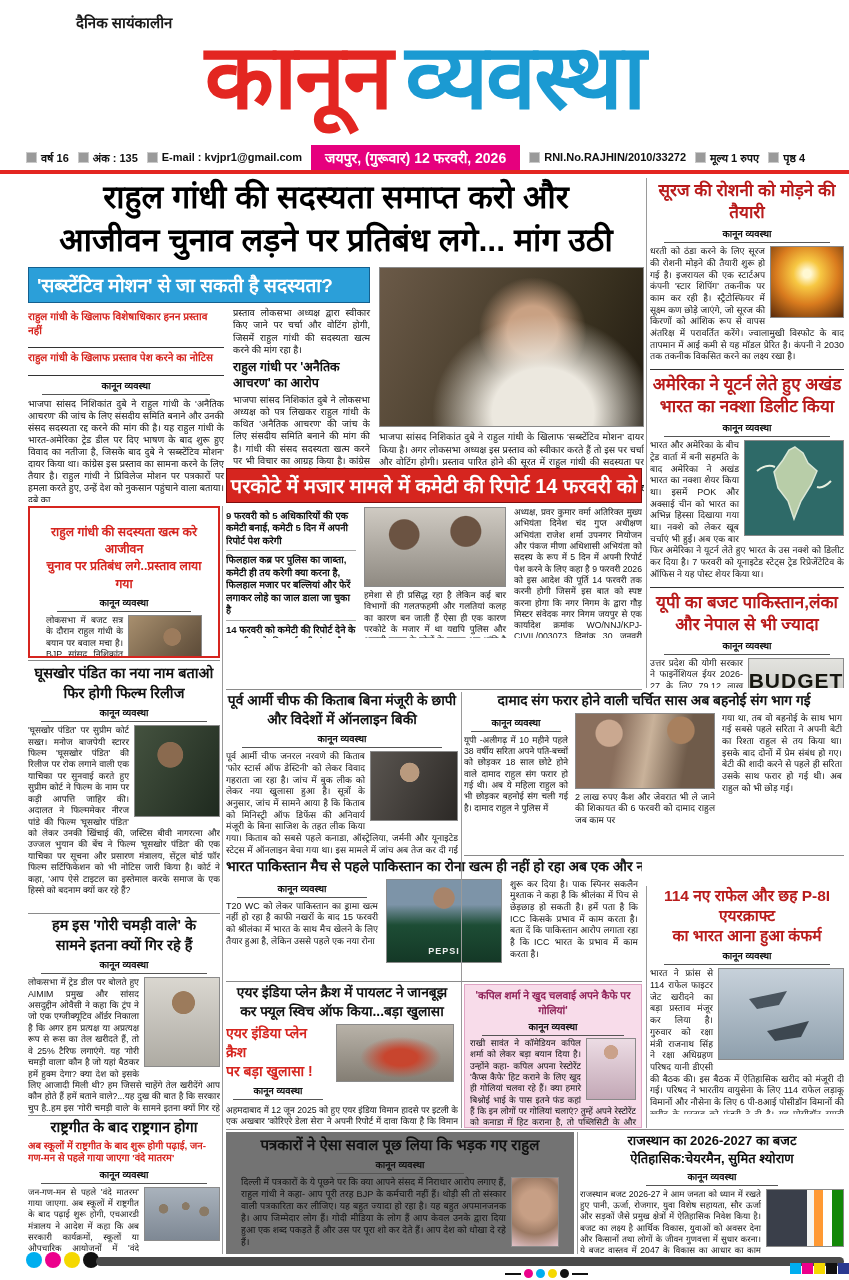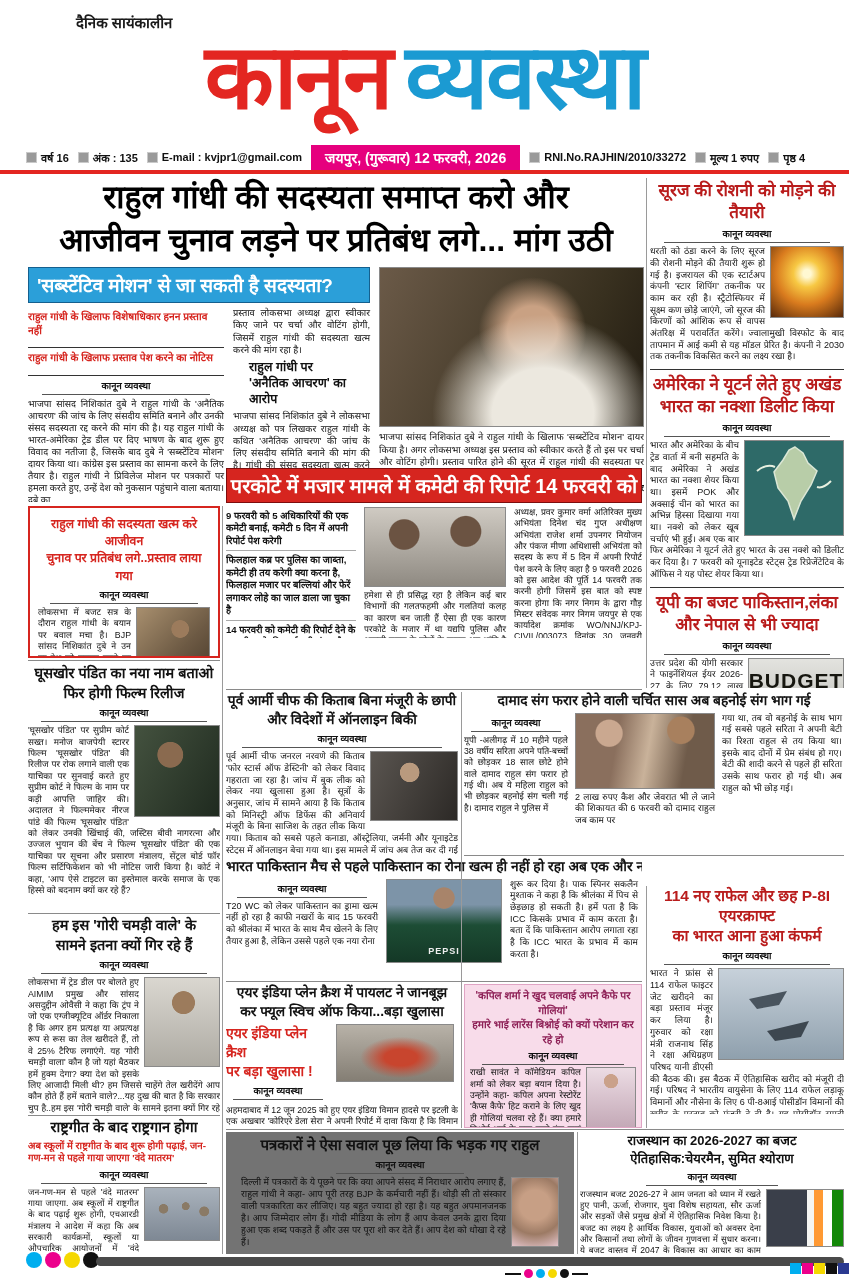--- a/index.html
+++ b/index.html
@@ -25,37 +25,37 @@
   .fl{float:right;margin:0 0 3px 5px;}
   .cont{font-weight:700;text-align:right;font-size:9.3px;}
   .hline{position:absolute;height:1px;background:#8a8a8a;}
   .vline{position:absolute;width:1px;background:#9a9a9a;}
   
   .lead-h{font-size:32px;font-weight:800;text-align:center;line-height:1.35;white-space:nowrap;color:#000;}
   .bluebox{background:#2b9fd9;border:1px solid #14608f;color:#fff;font-size:19px;font-weight:800;
            padding:4px 8px;white-space:nowrap;overflow:hidden;}
   .lead-row{display:flex;gap:9px;margin-top:5px;}
   .kicker{color:#d6251f;font-weight:700;font-size:10.3px;border-bottom:1px solid #333;padding:3px 0 10px;line-height:1.3;}
-  .subhead{font-weight:800;font-size:12.5px;margin:3px 16px;line-height:1.3;}
+  .subhead{font-weight:800;font-size:12.5px;margin:3px 0;line-height:1.3;}
   .caption{font-size:9.4px;line-height:1.32;text-align:justify;margin-top:4px;}
   
   .rail-h{font-size:17px;font-weight:800;text-align:center;line-height:1.3;color:#b91c1c;}
   .rail-hr{border-top:1.5px solid #333;margin:6px 0 4px;}
   .rail .body{font-size:9px;}
   
   .redbanner{background:#d6251f;border:1px solid #7e0d0d;color:#fff;font-size:20px;font-weight:800;
              text-align:center;padding:3px 2px;white-space:nowrap;overflow:hidden;}
   .pk-cols{display:flex;gap:8px;margin-top:4px;}
   .pk-point{font-weight:700;font-size:9.6px;line-height:1.3;border-bottom:1px solid #aaa;padding:3px 0;text-align:left;}
   .smallbody{font-size:8.7px;line-height:1.3;text-align:justify;}
   .h15{font-size:14.5px;font-weight:800;text-align:center;line-height:1.35;}
   .h14{font-size:13.8px;font-weight:800;text-align:center;line-height:1.35;}
   .redh{color:#d6251f;font-weight:800;font-size:14px;line-height:1.35;}
   .subred{color:#d6251f;font-weight:700;font-size:9.8px;line-height:1.3;text-align:left;margin-top:2px;}
-  .membox{border:2.5px solid #d6251f;padding:8px;box-sizing:border-box;}
+  .membox{border:2.5px solid #d6251f;padding:16px;box-sizing:border-box;}
   .memh{color:#d6251f;font-weight:800;font-size:12.3px;text-align:center;line-height:1.4;}
   .kapilbox{background:#f8dcea;border:1px solid #e0a4c4;padding:4px 5px;box-sizing:border-box;}
   .kapilh{color:#8e2157;font-weight:800;font-size:10.4px;text-align:center;line-height:1.4;}
   .greenbox{background:#737373;padding:3px 15px;box-sizing:border-box;}
   .nowrap{white-space:nowrap;overflow:hidden;}
   
   .ph-rahul-lead{background:
      radial-gradient(ellipse at 62% 92%, #ece8df 22%, rgba(0,0,0,0) 48%),
      radial-gradient(circle at 58% 40%, #c9a183 14%, rgba(0,0,0,0) 30%),
      linear-gradient(115deg,#6b5a48,#38301f 70%,#201a10);}
@@ -328,21 +328,20 @@
         <div class="redh">पर बड़ा खुलासा !</div>
         <div class="byline">कानून व्यवस्था</div>
       </div>
       <div class="photo ph-crash" style="width:118px;height:58px;"></div>
     </div>
     <div class="smallbody" style="margin-top:2px;">अहमदाबाद में 12 जून 2025 को हुए एयर इंडिया विमान हादसे पर इटली के एक अखबार 'कोरिएरे डेला सेरा' ने अपनी रिपोर्ट में दावा किया है कि विमान के पायलट ने जानबूझकर फ्यूल स्विच बंद किए, जिससे विमान क्रैश हुआ। विमान के कॉकपिट में वॉइस रिकॉर्डिंग के आधार पर यह माना जा रहा है कि पायलट ने ही फ्यूल स्विच बंद किए। हालांकि, भारतीय जांच एजेंसियों ने इन दावों की पुष्टि नहीं की है।</div>
   </div>
 
   <div class="story kapilbox" style="left:464px;top:984px;width:178px;height:144px;">
     <div class="kapilh">'कपिल शर्मा ने खुद चलवाई अपने कैफे पर गोलियां'</div>
-    <div class="kapilh">हमारे भाई लारेंस बिश्नोई को क्यों परेशान कर रहे हो</div>
     <div class="byline" style="margin:2px auto;">कानून व्यवस्था</div>
     <div class="smallbody">
       <span class="photo ph-rakhi fl" style="width:50px;height:62px;display:block;"></span>
       <span>राखी सावंत ने कॉमेडियन कपिल शर्मा को लेकर बड़ा बयान दिया है। उन्होंने कहा- कपिल अपना रेस्टोरेंट 'कैप्स कैफे' हिट कराने के लिए खुद ही गोलियां चलवा रहे हैं। क्या हमारे बिश्नोई भाई के पास इतने फंड कहां हैं कि इन लोगों पर गोलियां चलाएं? तुम्हें अपने रेस्टोरेंट को कनाडा में हिट कराना है, तो पब्लिसिटी के और तरीके ढूंढो। हमारे भाई (लॉरेंस बिश्नोई) को क्यों बदनाम कर रहे हो? उनका नाम क्यों घसीट रहे हो?</span>
     </div>
   </div>
 
   <div class="story rail" style="left:650px;top:886px;width:194px;height:228px;">
     <div class="rail-h" style="font-size:15.5px;">114 नए राफेल और छह P-8I एयरक्राफ्ट</div>
     <div class="rail-h" style="font-size:15.5px;">का भारत आना हुआ कंफर्म</div>

